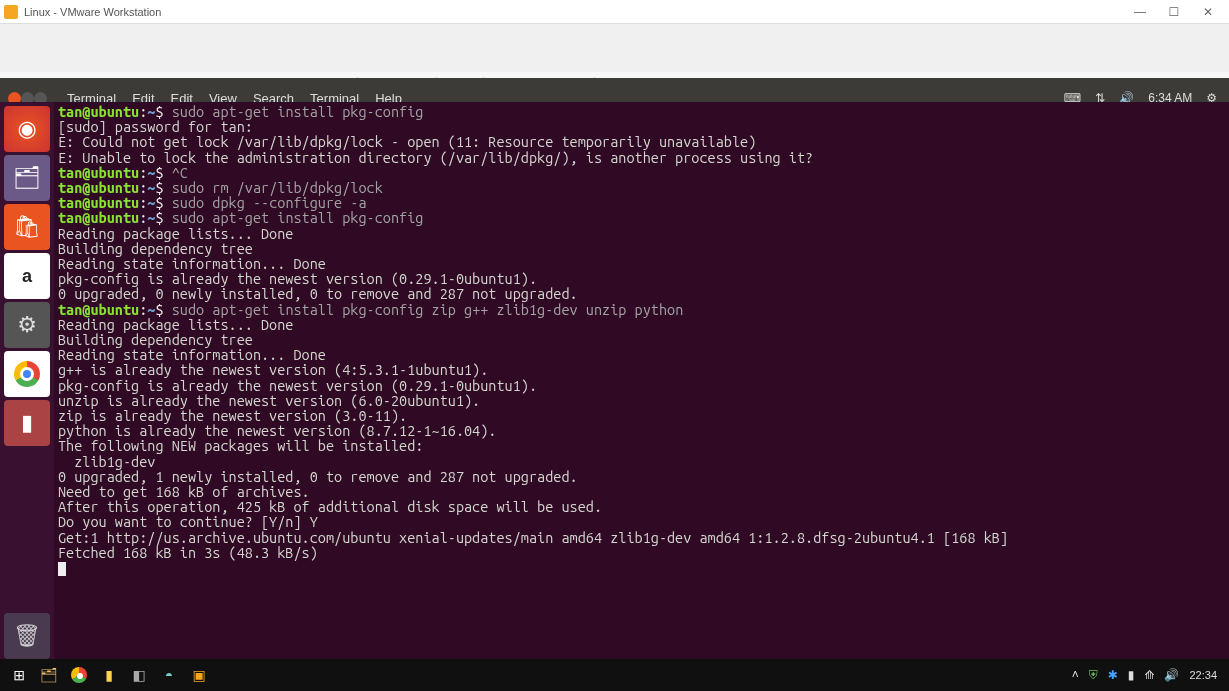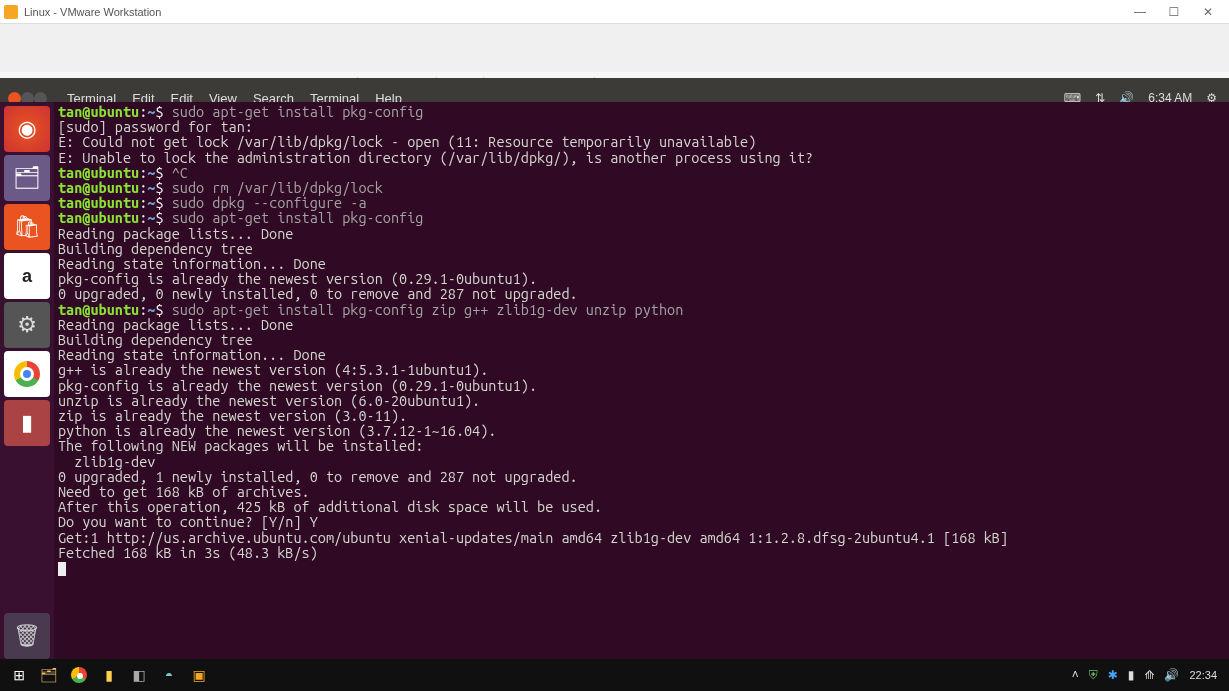--- a/index.html
+++ b/index.html
@@ -178,21 +178,21 @@
 <span class="out">pkg-config is already the newest version (0.29.1-0ubuntu1).</span>
 <span class="out">0 upgraded, 0 newly installed, 0 to remove and 287 not upgraded.</span>
 <span class="prompt-user">tan@ubuntu</span>:<span class="prompt-path">~</span>$ <span class="cmd">sudo apt-get install pkg-config zip g++ zlib1g-dev unzip python</span>
 <span class="out">Reading package lists... Done</span>
 <span class="out">Building dependency tree</span>
 <span class="out">Reading state information... Done</span>
 <span class="out">g++ is already the newest version (4:5.3.1-1ubuntu1).</span>
 <span class="out">pkg-config is already the newest version (0.29.1-0ubuntu1).</span>
 <span class="out">unzip is already the newest version (6.0-20ubuntu1).</span>
 <span class="out">zip is already the newest version (3.0-11).</span>
-<span class="out">python is already the newest version (3.7.12-1~16.04).</span>
+<span class="out">python is already the newest version (8.7.12-1~16.04).</span>
 <span class="out">The following NEW packages will be installed:</span>
 <span class="out">  zlib1g-dev</span>
 <span class="out">0 upgraded, 1 newly installed, 0 to remove and 287 not upgraded.</span>
 <span class="out">Need to get 168 kB of archives.</span>
 <span class="out">After this operation, 425 kB of additional disk space will be used.</span>
 <span class="out">Do you want to continue? [Y/n] Y</span>
 <span class="out">Get:1 http://us.archive.ubuntu.com/ubuntu xenial-updates/main amd64 zlib1g-dev amd64 1:1.2.8.dfsg-2ubuntu4.1 [168 kB]</span>
 <span class="out">Fetched 168 kB in 3s (48.3 kB/s)</span>
 <span class="cursor"></span></div>
 

